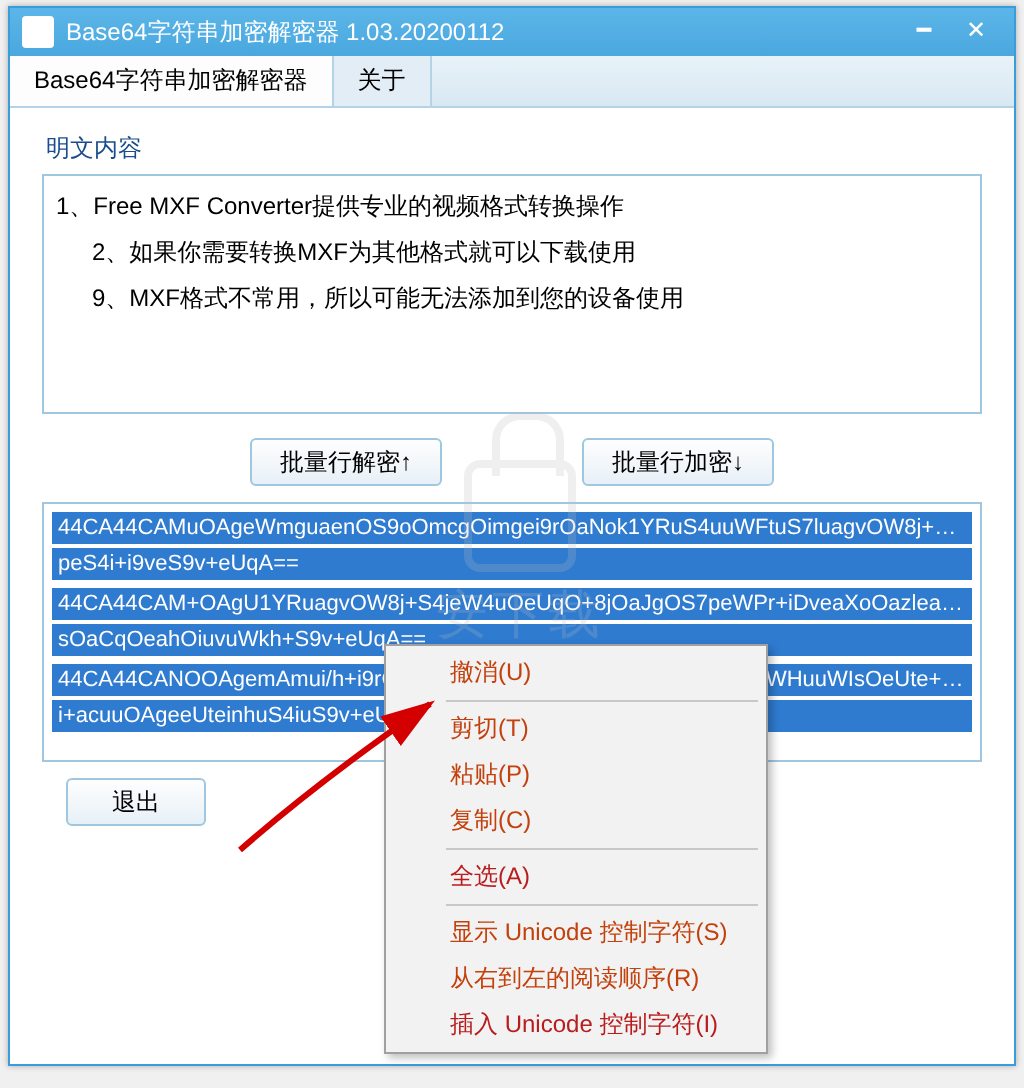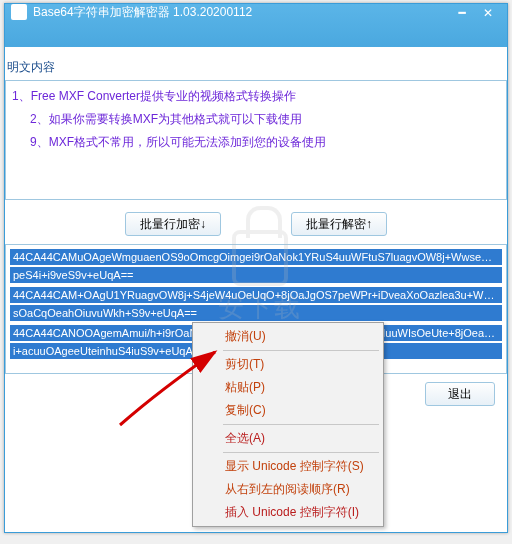--- a/index.html
+++ b/index.html
@@ -1,33 +1,33 @@
 <!DOCTYPE html>
 <html><head>
 <meta charset="utf-8">
 <style>
 *{box-sizing:border-box;margin:0;padding:0;font-family:"Microsoft YaHei",SimSun,sans-serif;font-size:12px}
 body{background:#f0f0f0;width:512px;height:544px;overflow:hidden;position:relative}
 .window{width:504px;height:530px;margin:3px auto;background:#fff;border:1px solid #3a9cd8;box-shadow:0 0 3px rgba(0,0,0,.3)}
-.titlebar{height:43px;background:linear-gradient(#5bb5e8,#4aa8df);display:flex;color:#fff;padding:0 6px}
+.titlebar{height:24px;background:linear-gradient(#5bb5e8,#4aa8df);display:flex;align-items:center;color:#fff;padding:0 6px}
 .titlebar .icon{width:16px;height:16px;background:#fff;border-radius:2px;margin-right:6px;display:inline-block}
 .titlebar .title{flex:1;font-size:12px}
 .titlebar .wbtn{width:26px;height:20px;text-align:center;line-height:18px;color:#fff;cursor:pointer}
 .tabbar{height:26px;background:linear-gradient(#e8f2f8,#d8e8f2);border-bottom:1px solid #b5d2e6;display:flex}
 .tab{padding:0 12px;height:25px;line-height:25px;border-right:1px solid #b5d2e6;background:#fdfdfd;cursor:pointer}
 .tab.inactive{background:#e2edf5}
-.content{padding:10px 0 6px}
+.content{padding:10px 16px 6px}
 .section-label{color:#1a4c8b;margin:2px 0 4px 2px}
 .textbox{border:1px solid #9fc7e0;background:#fff;padding:4px 6px;height:120px;overflow:auto}
-.textbox .line{padding:3px 0;color:#6d28d9}
+.textbox .line{padding:3px 0;color:#000000}
 .btnrow{display:flex;justify-content:center;gap:70px;margin:12px 0 8px}
 .btn{min-width:94px;height:24px;border:1px solid #9fc7e0;background:linear-gradient(#fefefe,#e7f0f7);border-radius:3px;cursor:pointer;padding:0 14px}
 .encbox{border:1px solid #9fc7e0;background:#fff;height:130px;padding:4px;overflow:auto}
 .encline{background:#2f7bd0;color:#fff;padding:2px 3px;margin-bottom:2px;white-space:nowrap;overflow:hidden;text-overflow:ellipsis;font-size:11px}
-.bottom{display:flex;justify-content:flex-end;padding:8px 12px 0}
+.bottom{display:flex;justify-content:flex-start;padding:8px 12px 0}
 .contextmenu{position:absolute;left:192px;top:322px;width:192px;background:#f2f2f2;border:1px solid #a0a0a0;box-shadow:2px 2px 4px rgba(0,0,0,.25);padding:2px}
 .contextmenu .mitem{height:23px;line-height:23px;padding-left:30px;color:#c2410c;cursor:pointer}
 .contextmenu .mitem.disabled{color:#b91c1c;cursor:default}
 .contextmenu .sep{height:1px;background:#c8c8c8;margin:2px 2px 2px 28px}
 .arrow{position:absolute;left:110px;top:340px;width:120px;height:90px;pointer-events:none}
 .watermark{position:absolute;left:160px;top:230px;width:200px;opacity:.22;pointer-events:none;color:#888}
 .watermark .lock{width:56px;height:56px;border:4px solid #bbb;border-radius:8px;margin:0 auto;position:relative}
 .watermark .lock:before{content:"";position:absolute;top:-28px;left:10px;width:28px;height:28px;border:4px solid #bbb;border-bottom:none;border-radius:14px 14px 0 0}
 .watermark .txt{font-size:26px;text-align:center;letter-spacing:2px;color:#bbb;margin-top:4px}
 .watermark .txt2{font-size:18px;text-align:center;color:#bbb}
@@ -35,30 +35,34 @@
 </head>
 <body>
 
 <div class="window">
   <div class="titlebar">
     <span class="icon"></span>
     <span class="title">Base64字符串加密解密器 1.03.20200112</span>
     <span class="wbtn">━</span>
     <span class="wbtn">✕</span>
   </div>
+  <div class="tabbar">
+    <div class="tab">Base64字符串加密解密器</div>
+    <div class="tab inactive">关于</div>
+  </div>
   <div class="content">
     <div class="section-label">明文内容</div>
     <div class="textbox">
       <div class="line">1、Free MXF Converter提供专业的视频格式转换操作</div>
       <div class="line" style="padding-left:18px">2、如果你需要转换MXF为其他格式就可以下载使用</div>
       <div class="line" style="padding-left:18px">9、MXF格式不常用，所以可能无法添加到您的设备使用</div>
     </div>
     <div class="btnrow">
+      <button class="btn">批量行解密↑</button>
       <button class="btn">批量行加密↓</button>
-      <button class="btn">批量行解密↑</button>
     </div>
     <div class="encbox">
       <div class="encline">44CA44CAMuOAgeWmguaenOS9oOmcgOimgei9rOaNok1YRuS4uuWFtuS7luagvOW8j+WwseWPr...</div>
       <div class="encline">peS4i+i9veS9v+eUqA==</div>
       <div class="encline" style="margin-top:4px">44CA44CAM+OAgU1YRuagvOW8j+S4jeW4uOeUqO+8jOaJgOS7peWPr+iDveaXoOazlea3u+WKo...oOazlea3u+W</div>
       <div class="encline">sOaCqOeahOiuvuWkh+S9v+eUqA==</div>
       <div class="encline" style="margin-top:4px">44CA44CANOOAgemAmui/h+i9rOaNouS7peWQjuWwseWPr+S7pei+k+WHuuWIsOeUte+8jOeahOiuvuWkh+sOeUteiEkeOA</div>
       <div class="encline">i+acuuOAgeeUteinhuS4iuS9v+eUqA==</div>
     </div>
     <div class="bottom">

